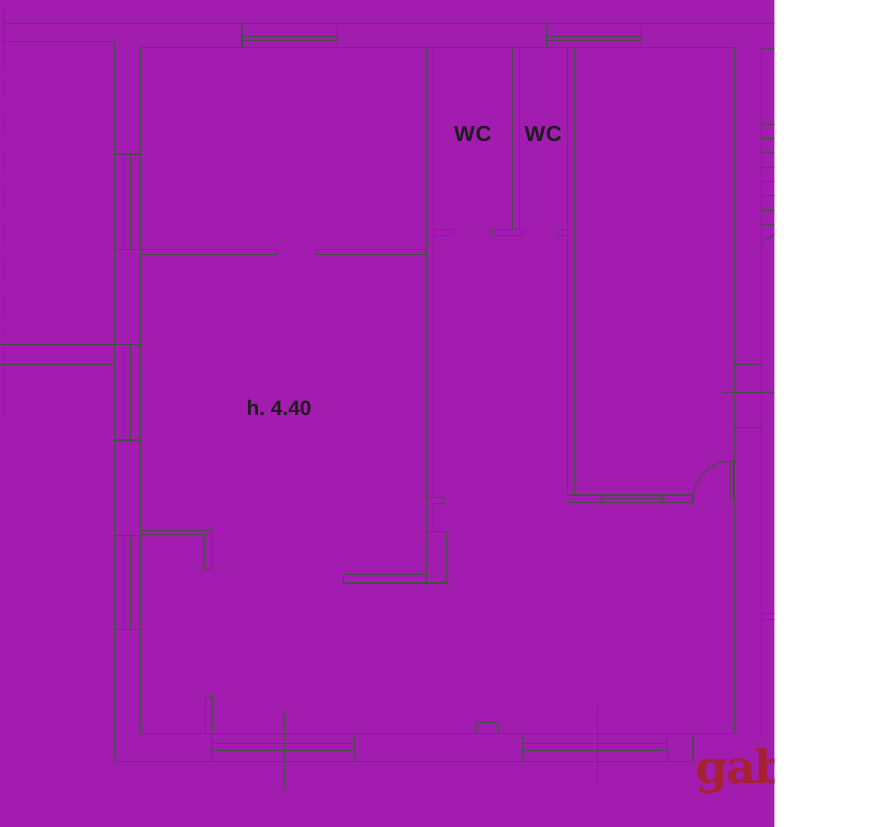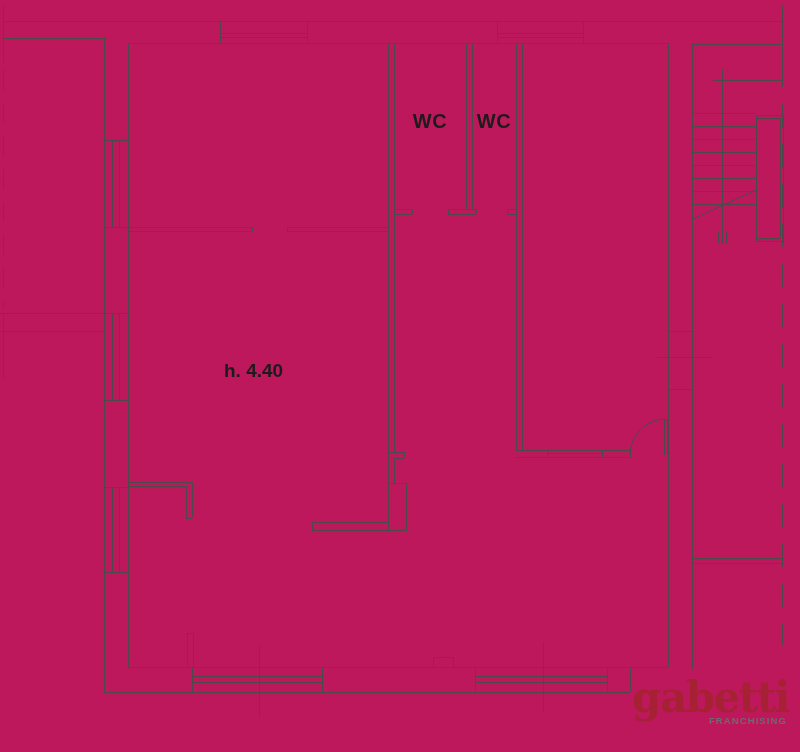--- a/index.html
+++ b/index.html
@@ -1,19 +1,19 @@
 <!DOCTYPE html>
 <html><head>
 <meta charset="utf-8">
 <style>
   html,body{margin:0;padding:0;background:#ffffff;}
   .canvas{
     position:relative;
-    width:800px;height:752px;
-    background:#be185d;
+    width:704px;height:752px;
+    background:#a21caf;
     overflow:hidden;
     font-family:"Liberation Sans", sans-serif;
   }
   svg{position:absolute;left:0;top:0;}
   .lines{fill:none;stroke-width:1;}
   .plan-label{font-family:"Liberation Sans", sans-serif;font-weight:600;}
   .logo-brand{font-family:"DejaVu Serif", serif;font-weight:bold;letter-spacing:-1.5px;}
   .logo-sub{font-family:"Liberation Sans", sans-serif;font-weight:bold;letter-spacing:1.1px;}
 </style>
 </head>

